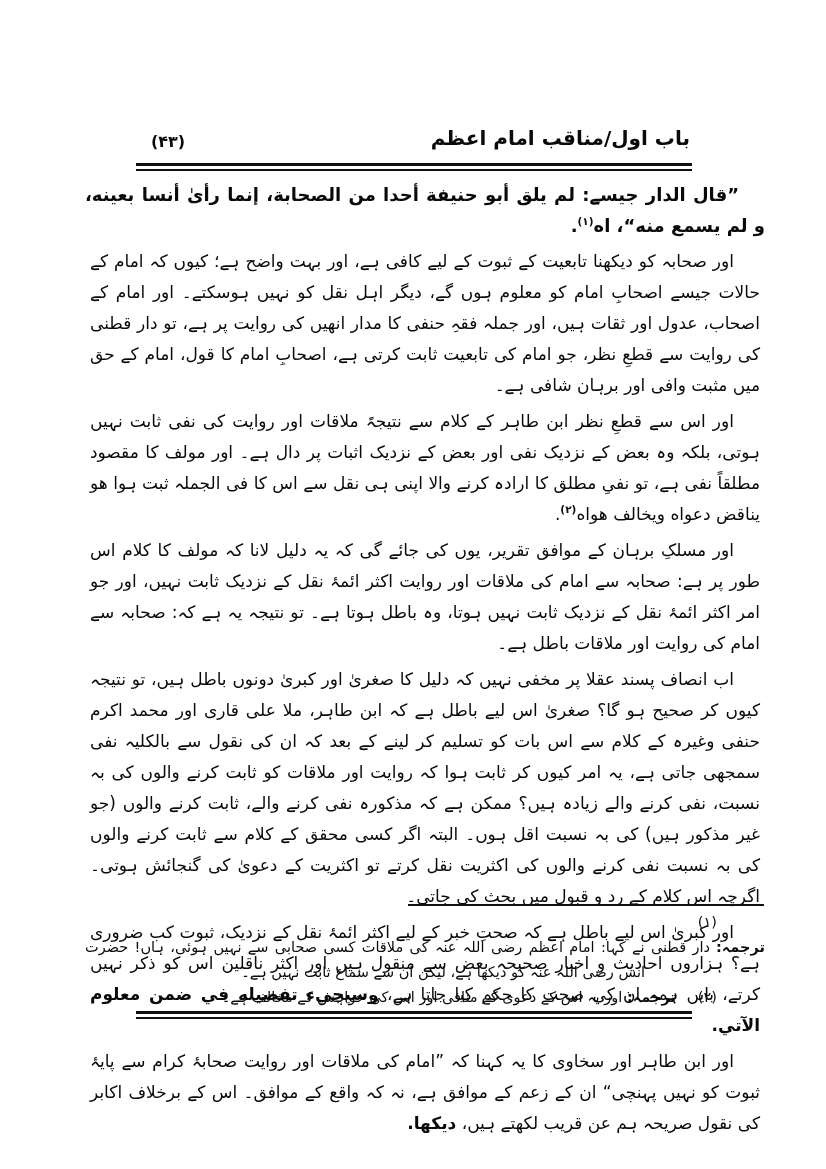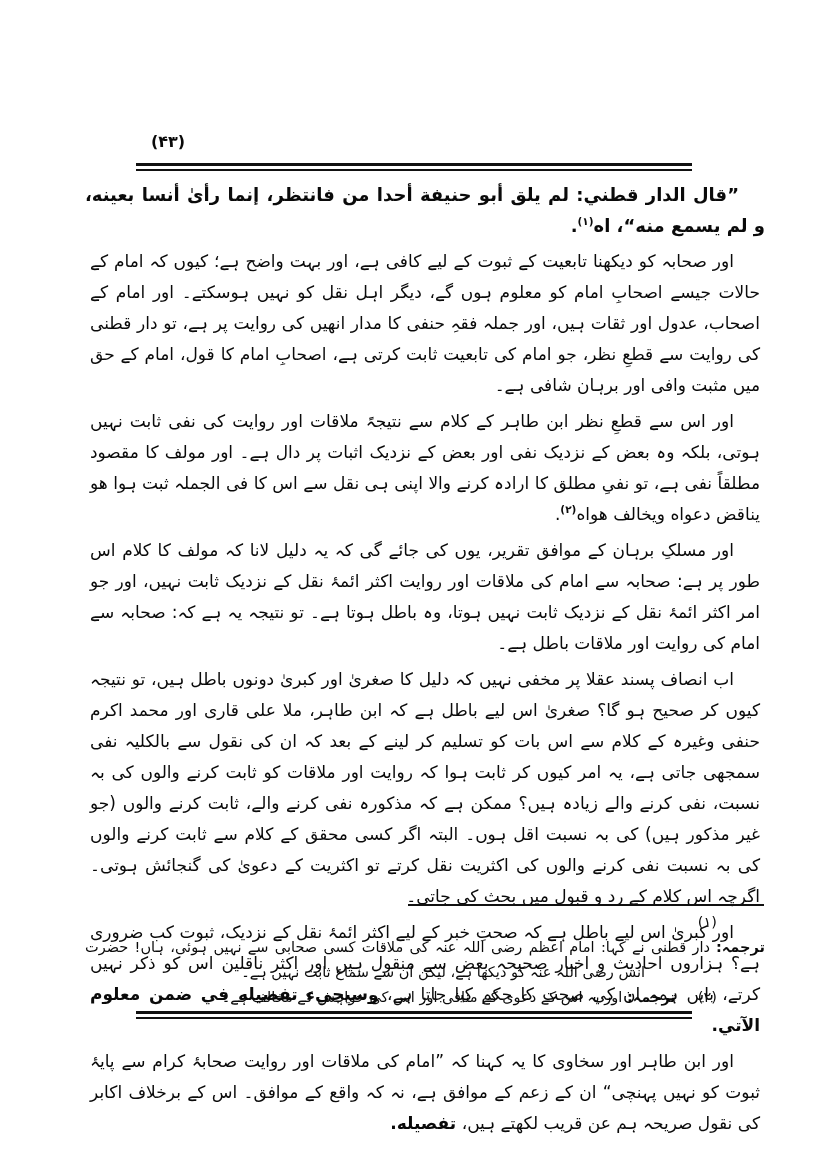--- a/index.html
+++ b/index.html
@@ -70,38 +70,39 @@
   .fn-trans{
     padding-right:120px;text-indent:-120px;
   }
   .fn-trans .fn-label{padding-left:6px;}
 </style>
 </head>
 <body>
 
 <div class="page">
 
+  <div class="header-title">باب اول/مناقب امام اعظم</div>
   <div class="page-number">(۴۳)</div>
   <div class="double-rule rule-top"></div>
 
   <div class="body-text">
 
-    <div class="arabic-quote"><span>”قال الدار قطني: لم يلق أبو حنيفة أحدا من فانتظر، إنما رأىٰ أنسا بعينه، و لم يسمع منه“، اه</span><sup class="fn-marker">(۱)</sup><span>.</span></div>
+    <div class="arabic-quote"><span>”قال الدار جیسے: لم يلق أبو حنيفة أحدا من الصحابة، إنما رأىٰ أنسا بعينه، و لم يسمع منه“، اه</span><sup class="fn-marker">(۱)</sup><span>.</span></div>
 
     <p class="para"><span>اور صحابہ کو دیکھنا تابعیت کے ثبوت کے لیے کافی ہے، اور بہت واضح ہے؛ کیوں کہ امام کے حالات جیسے اصحابِ امام کو معلوم ہوں گے، دیگر اہل نقل کو نہیں ہوسکتے۔ اور امام کے اصحاب، عدول اور ثقات ہیں، اور جملہ فقہِ حنفی کا مدار انھیں کی روایت پر ہے، تو دار قطنی کی روایت سے قطعِ نظر، جو امام کی تابعیت ثابت کرتی ہے، اصحابِ امام کا قول، امام کے حق میں مثبت وافی اور برہان شافی ہے۔</span></p>
 
     <p class="para"><span>اور اس سے قطعِ نظر ابن طاہر کے کلام سے نتیجہً ملاقات اور روایت کی نفی ثابت نہیں ہوتی، بلکہ وہ بعض کے نزدیک نفی اور بعض کے نزدیک اثبات پر دال ہے۔ اور مولف کا مقصود مطلقاً نفی ہے، تو نفیِ مطلق کا ارادہ کرنے والا اپنی ہی نقل سے اس کا فی الجملہ ثبت ہوا هو يناقض دعواه ويخالف هواه</span><sup class="fn-marker">(۲)</sup><span>.</span></p>
 
     <p class="para"><span>اور مسلکِ برہان کے موافق تقریر، یوں کی جائے گی کہ یہ دلیل لانا کہ مولف کا کلام اس طور پر ہے: صحابہ سے امام کی ملاقات اور روایت اکثر ائمۂ نقل کے نزدیک ثابت نہیں، اور جو امر اکثر ائمۂ نقل کے نزدیک ثابت نہیں ہوتا، وہ باطل ہوتا ہے۔ تو نتیجہ یہ ہے کہ: صحابہ سے امام کی روایت اور ملاقات باطل ہے۔</span></p>
 
     <p class="para"><span>اب انصاف پسند عقلا پر مخفی نہیں کہ دلیل کا صغریٰ اور کبریٰ دونوں باطل ہیں، تو نتیجہ کیوں کر صحیح ہو گا؟ صغریٰ اس لیے باطل ہے کہ ابن طاہر، ملا علی قاری اور محمد اکرم حنفی وغیرہ کے کلام سے اس بات کو تسلیم کر لینے کے بعد کہ ان کی نقول سے بالکلیہ نفی سمجھی جاتی ہے، یہ امر کیوں کر ثابت ہوا کہ روایت اور ملاقات کو ثابت کرنے والوں کی بہ نسبت، نفی کرنے والے زیادہ ہیں؟ ممکن ہے کہ مذکورہ نفی کرنے والے، ثابت کرنے والوں (جو غیر مذکور ہیں) کی بہ نسبت اقل ہوں۔ البتہ اگر کسی محقق کے کلام سے ثابت کرنے والوں کی بہ نسبت نفی کرنے والوں کی اکثریت نقل کرتے تو اکثریت کے دعویٰ کی گنجائش ہوتی۔ اگرچہ اس کلام کے رد و قبول میں بحث کی جاتی۔</span></p>
 
     <p class="para"><span>اور کبریٰ اس لیے باطل ہے کہ صحتِ خبر کے لیے اکثر ائمۂ نقل کے نزدیک، ثبوت کب ضروری ہے؟ ہزاروں احادیث و اخبار صحیحہ بعض سے منقول ہیں اور اکثر ناقلین اس کو ذکر نہیں کرتے، بایں ہمہ ان کی صحت کا حکم کیا جاتا ہے، </span><span class="arabic-inline">وسيجيء تفصيله في ضمن معلوم الآتي.</span></p>
 
-    <p class="para"><span>اور ابن طاہر اور سخاوی کا یہ کہنا کہ ”امام کی ملاقات اور روایت صحابۂ کرام سے پایۂ ثبوت کو نہیں پہنچی“ ان کے زعم کے موافق ہے، نہ کہ واقع کے موافق۔ اس کے برخلاف اکابر کی نقول صریحہ ہم عن قریب لکھتے ہیں، </span><span class="arabic-inline">تفصيله.</span></p>
+    <p class="para"><span>اور ابن طاہر اور سخاوی کا یہ کہنا کہ ”امام کی ملاقات اور روایت صحابۂ کرام سے پایۂ ثبوت کو نہیں پہنچی“ ان کے زعم کے موافق ہے، نہ کہ واقع کے موافق۔ اس کے برخلاف اکابر کی نقول صریحہ ہم عن قریب لکھتے ہیں، </span><span class="arabic-inline">دیکھا.</span></p>
 
   </div>
 
   <div class="fn-separator"></div>
 
   <div class="footnotes">
 
     <div class="fn-row">
       <span class="fn-num">(۱)</span>
     </div>

